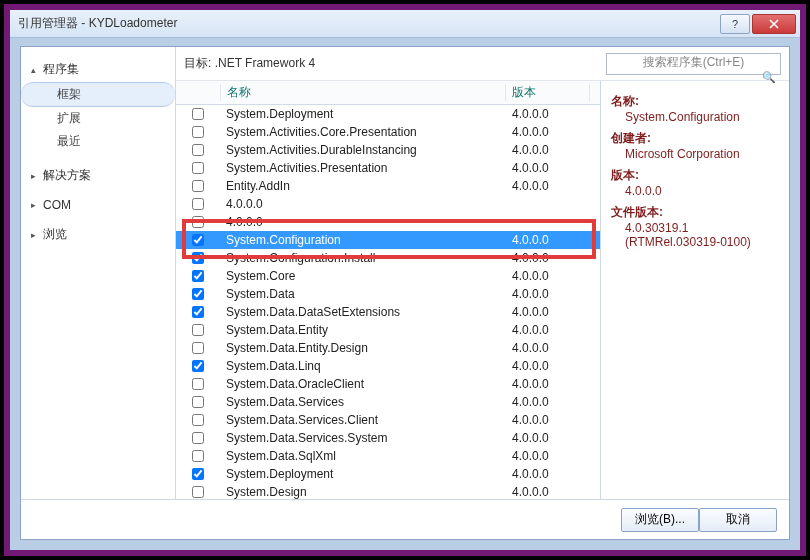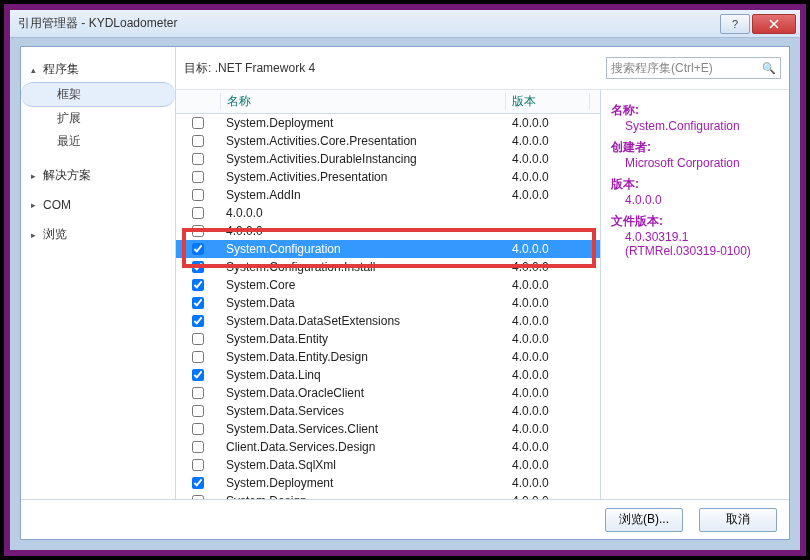--- a/index.html
+++ b/index.html
@@ -97,37 +97,38 @@
 }
 
 .center-col {
   flex: 1;
   display: flex;
   flex-direction: column;
   min-width: 0;
 }
 
 .target-row {
-  height: 43px;
+  height: 34px;
   display: flex;
   align-items: center;
   font-size: 12px;
   color: #333;
   padding: 0 8px;
   border-bottom: 1px solid #e0e5ec;
 }
 .target-row .target-label { flex: 1; }
 .search-box {
   width: 175px;
   height: 22px;
   border: 1px solid #b0bccb;
   display: flex;
   align-items: center;
   padding: 0 4px;
   color: #888;
+  flex-direction: column;
 }
 .search-box .mag { margin-left: auto; color: #666; font-size: 11px; }
 
 .list-and-details {
   flex: 1;
   display: flex;
   min-height: 0;
 }
 
 .asm-panel {
@@ -184,33 +185,33 @@
   position: absolute;
   border: 4px solid #e23b3b;
   pointer-events: none;
   z-index: 5;
 }
 
 .details-panel {
   width: 188px;
   padding: 10px 10px;
   font-size: 12px;
-  color: #a21caf;
+  color: #7f1d1d;
 }
 .details-panel .k { font-weight: bold; margin-top: 2px;}
 .details-panel .v { padding-left: 14px; margin-bottom: 6px; }
 
 .button-row {
   height: 40px;
   border-top: 1px solid #d0d7e0;
   display: flex;
   align-items: center;
   justify-content: flex-end;
   padding-right: 12px;
-  gap: 16px;
+  gap: 0;
 }
 .button-row .btn {
   min-width: 78px;
   height: 24px;
   border: 1px solid #8aa4c7;
   background: linear-gradient(#fafcff,#e4ecf6);
   font-size: 12px;
   display: flex;
   align-items: center;
   justify-content: center;
@@ -310,21 +311,21 @@
                     <input type="checkbox" style="">
                   </div>
                   <div class="name-col">System.Activities.Presentation</div>
                   <div class="ver-col">4.0.0.0</div>
                   <div class="end-col"></div>
                 </div>
                 <div class="asm-row">
                   <div class="chk-col">
                     <input type="checkbox" style="">
                   </div>
-                  <div class="name-col">System.AddIn</div>
+                  <div class="name-col">Entity.AddIn</div>
                   <div class="ver-col">4.0.0.0</div>
                   <div class="end-col"></div>
                 </div>
                 <div class="asm-row">
                   <div class="chk-col">
                     <input type="checkbox" style="">
                   </div>
                   <div class="ver-col">4.0.0.0</div>
                   <div class="end-col"></div>
                 </div>
@@ -420,21 +421,21 @@
                     <input type="checkbox" style="">
                   </div>
                   <div class="name-col">System.Data.Services.Client</div>
                   <div class="ver-col">4.0.0.0</div>
                   <div class="end-col"></div>
                 </div>
                 <div class="asm-row">
                   <div class="chk-col">
                     <input type="checkbox" style="">
                   </div>
-                  <div class="name-col">Client.Data.Services.Design</div>
+                  <div class="name-col">System.Data.Services.System</div>
                   <div class="ver-col">4.0.0.0</div>
                   <div class="end-col"></div>
                 </div>
                 <div class="asm-row">
                   <div class="chk-col">
                     <input type="checkbox" style="">
                   </div>
                   <div class="name-col">System.Data.SqlXml</div>
                   <div class="ver-col">4.0.0.0</div>
                   <div class="end-col"></div>

